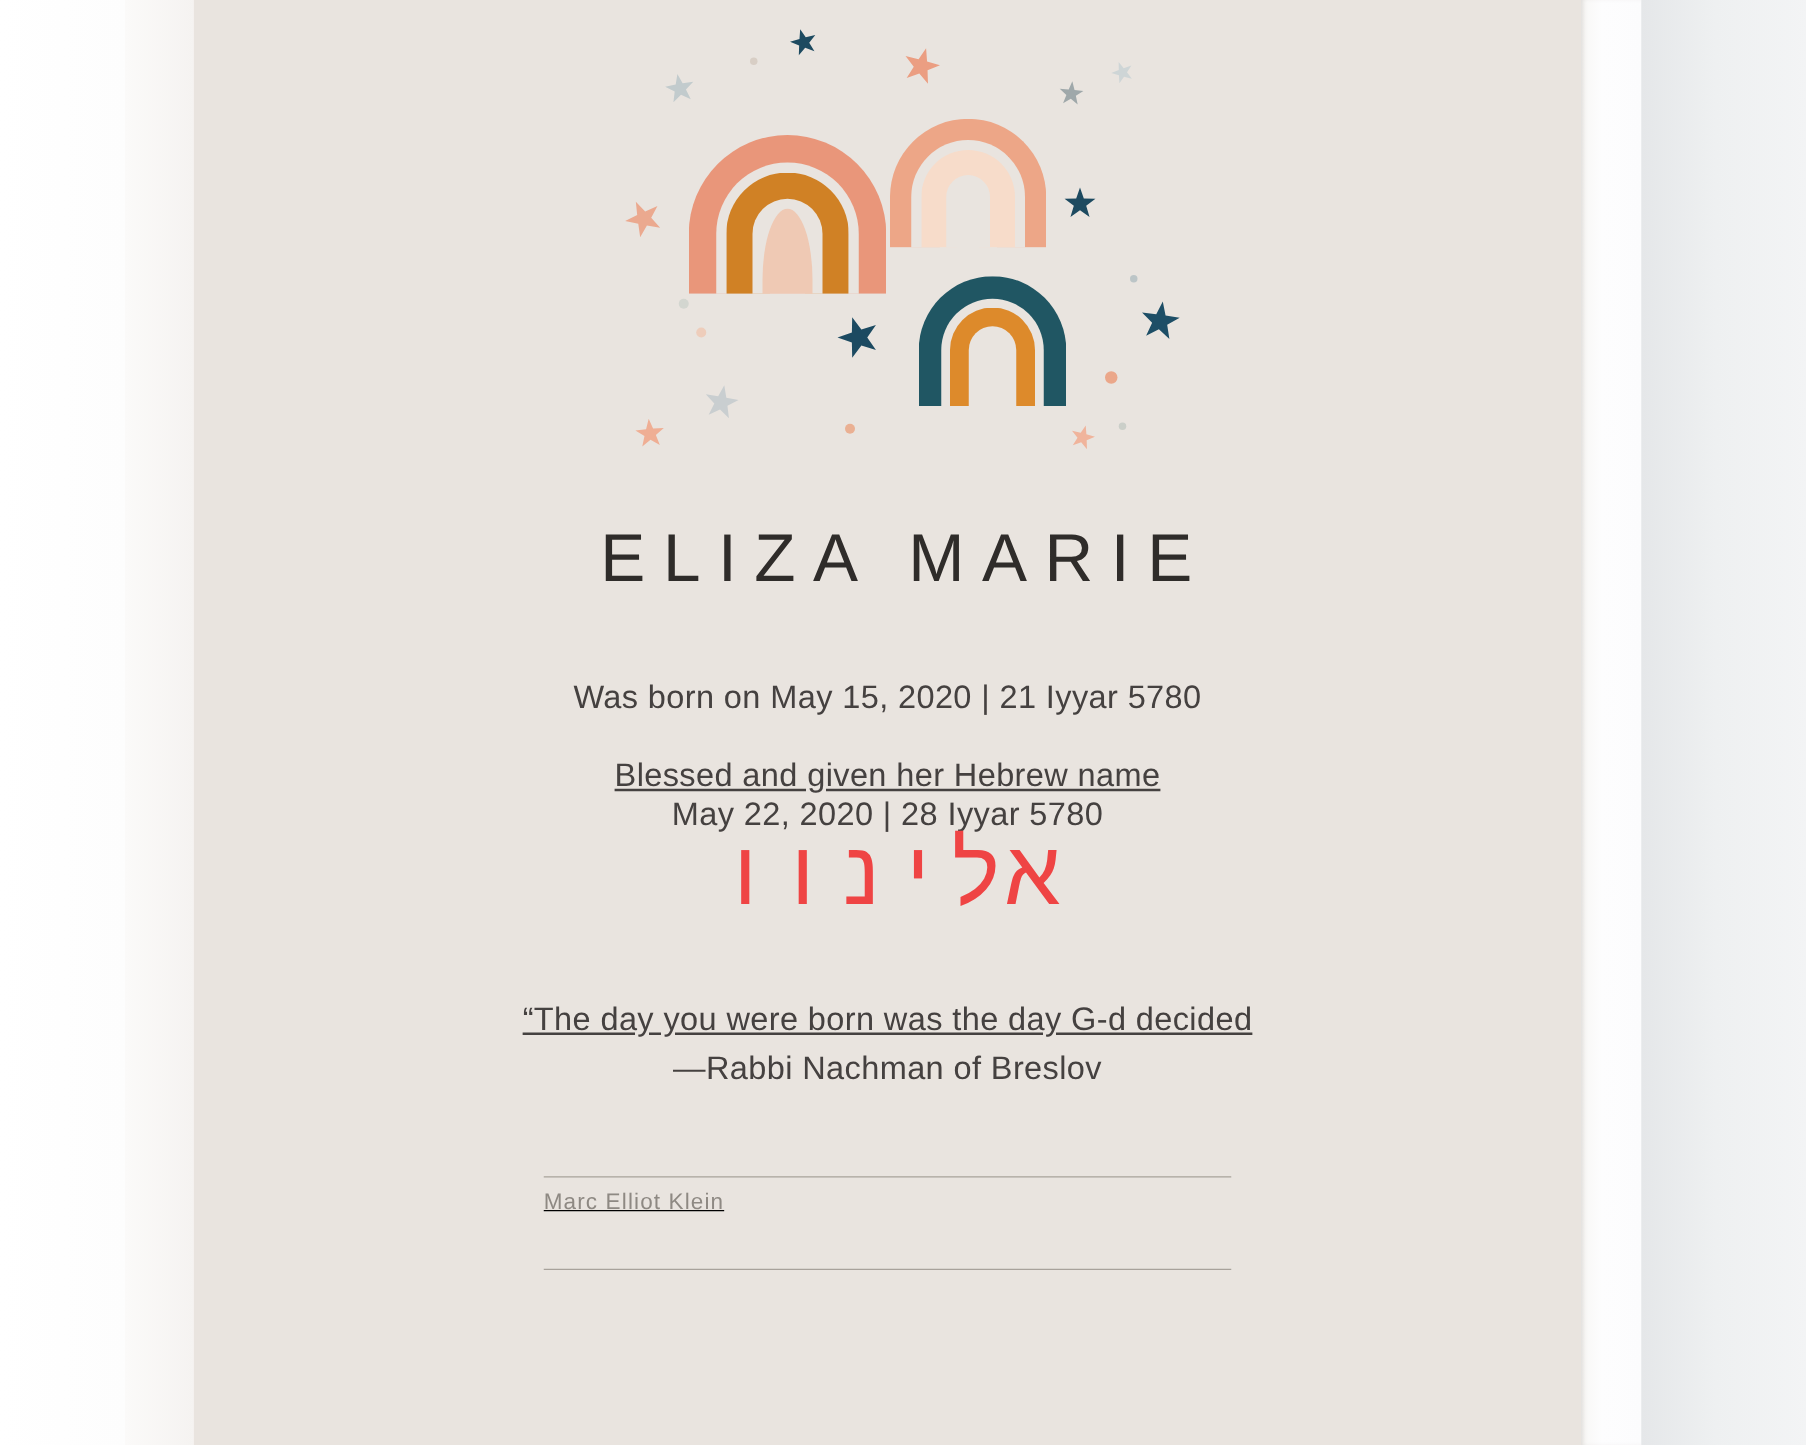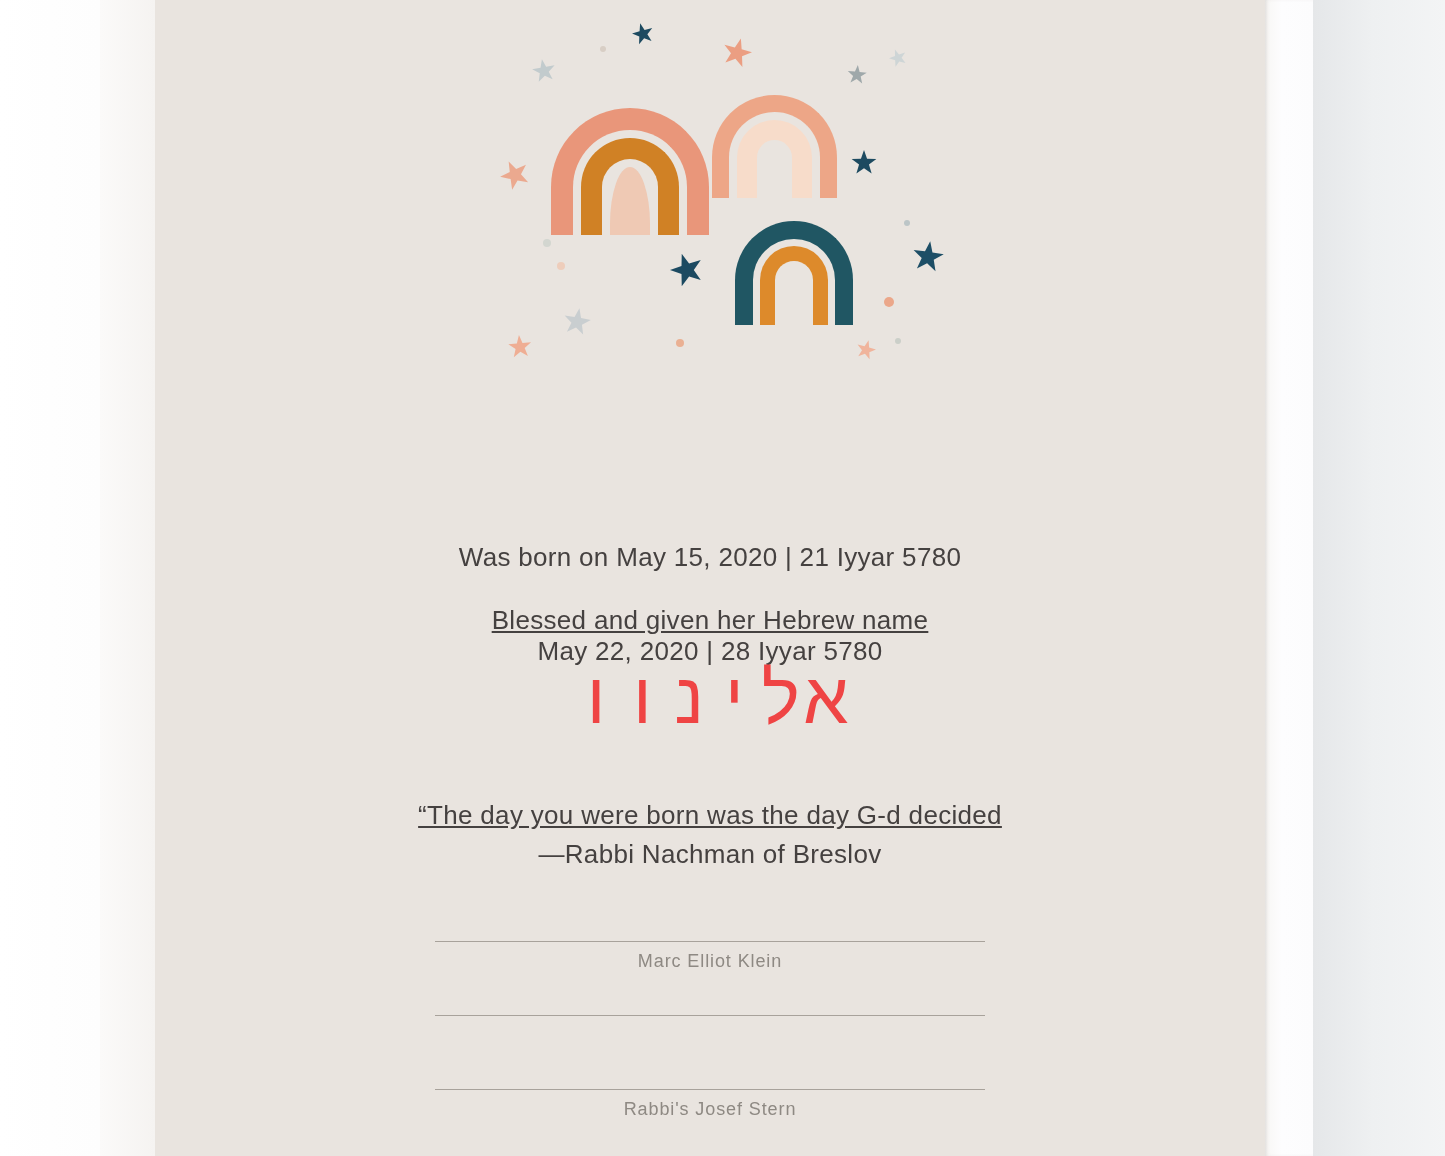--- a/index.html
+++ b/index.html
@@ -54,21 +54,21 @@
   .blessed{top:605px;text-decoration:underline;}
   .hebdate{top:636px;}
   .hebrew{
     top:668px; font-size:72px; line-height:1; letter-spacing:.04em; padding-left:.04em;
     direction:rtl; color:#ef4444;
     font-family:Liberation Mono, monospace;
   }
   .quote1{top:800px;text-decoration:underline;}
   .quote2{top:792px;}
   .attrib{top:839px;}
-  .sig{position:absolute; left:435px; width:550px; text-align:center;}
+  .sig{position:absolute; left:435px; width:550px; text-align:left;text-decoration:underline;}
   .sig-line{height:0; border-top:1px solid var(--sig-line,#a8a29b);}
   .sig-label{
     margin-top:9px; font-size:18px; letter-spacing:.05em;
     color:var(--sig-text,#8e8983);
   }
 </style>
 </head>
 <body>
 
 <div class="page">
@@ -129,34 +129,31 @@
       </svg>
       <div class="dot" style="left: 600px; top: 46px; width: 6px; height: 6px; background: rgb(216, 206, 197);"></div>
       <div class="dot" style="left: 543px; top: 239px; width: 8px; height: 8px; background: rgb(211, 214, 208);"></div>
       <div class="dot" style="left: 557px; top: 262px; width: 8px; height: 8px; background: rgb(238, 205, 187);"></div>
       <div class="dot" style="left: 676px; top: 339px; width: 8px; height: 8px; background: rgb(234, 176, 147);"></div>
       <div class="dot" style="left: 884px; top: 297px; width: 10px; height: 10px; background: rgb(235, 167, 138);"></div>
       <div class="dot" style="left: 904px; top: 220px; width: 6px; height: 6px; background: rgb(188, 197, 199);"></div>
       <div class="dot" style="left: 895px; top: 338px; width: 6px; height: 6px; background: rgb(203, 207, 201);"></div>
     </div>
 
+  <div class="txt title">ELIZA MARIE</div>
   <div class="txt line born">Was born on May 15, 2020 | 21 Iyyar 5780</div>
   <div class="txt line blessed">Blessed and given her Hebrew name</div>
   <div class="txt line hebdate">May 22, 2020 | 28 Iyyar 5780</div>
   <div class="txt hebrew">אלינוו</div>
   <div class="txt line quote1">“The day you were born was the day G-d decided</div>
   <div class="txt line attrib">—Rabbi Nachman of Breslov</div>
 
   <div class="sig" style="top:941px">
     <div class="sig-line"></div>
     <div class="sig-label">Marc Elliot Klein</div>
   </div>
   <div class="sig" style="top:1015px">
     <div class="sig-line"></div>
   </div>
-  <div class="sig" style="top:1089px">
-    <div class="sig-line"></div>
-    <div class="sig-label">Rabbi's Josef Stern</div>
-  </div>
 
   <div class="mat-right"></div>
   <div class="bg-right"></div>
 </div>
 
 </body></html>

